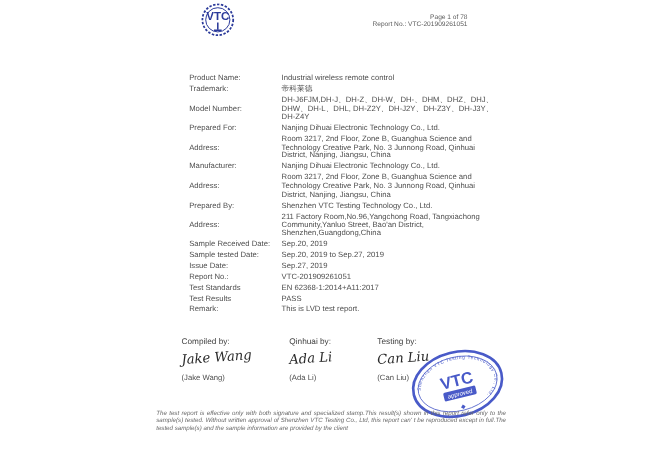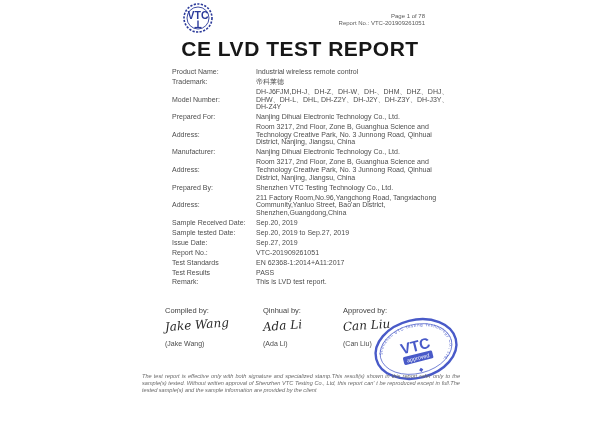--- a/index.html
+++ b/index.html
@@ -63,21 +63,20 @@
     <text x="17" y="15.5" text-anchor="middle" font-size="10.5" font-weight="bold" font-family="Liberation Sans, sans-serif" fill="#2b3a9a">VTC</text>
     <line x1="17" y1="17.5" x2="17" y2="24" stroke="#2b3a9a" stroke-width="1.4"></line>
     <line x1="13.5" y1="24.5" x2="20.5" y2="24.5" stroke="#2b3a9a" stroke-width="1.2"></line>
   </svg>
 
   <div class="page-info">
     <div>Page 1 of 78</div>
     <div>Report No.: VTC-201909261051</div>
   </div>
 
-  <div class="title">CE LVD TEST REPORT</div>
 
   <div class="report-table">
     <div class="trow">
         <div class="tlabel">Product Name:</div>
         <div class="tvalue">Industrial wireless remote control</div>
       </div>
     <div class="trow">
         <div class="tlabel">Trademark:</div>
         <div class="tvalue">帝科莱德</div>
       </div>
@@ -143,21 +142,21 @@
     <div class="sig-role">Compiled by:</div>
     <div class="sig-script">Jake Wang</div>
     <div class="sig-name">(Jake Wang)</div>
   </div>
   <div class="sig-col c2">
     <div class="sig-role">Qinhuai by:</div>
     <div class="sig-script">Ada Li</div>
     <div class="sig-name">(Ada Li)</div>
   </div>
   <div class="sig-col c3">
-    <div class="sig-role">Approved by:</div>
+    <div class="sig-role">Testing by:</div>
     <div class="sig-script">Can Liu</div>
     <div class="sig-name">(Can Liu)</div>
   </div>
 
   <svg class="stamp" viewBox="0 0 86 62">
     <defs>
       <path id="ringPath" d="M 9,31 A 34,22 0 1 1 77,31 A 34,22 0 1 1 9,31"></path>
     </defs>
     <ellipse cx="43" cy="31" rx="41" ry="29" fill="none" stroke="#3a4dc4" stroke-width="2.4"></ellipse>
     <ellipse cx="43" cy="31" rx="36.5" ry="24.5" fill="none" stroke="#3a4dc4" stroke-width="0.7"></ellipse>

